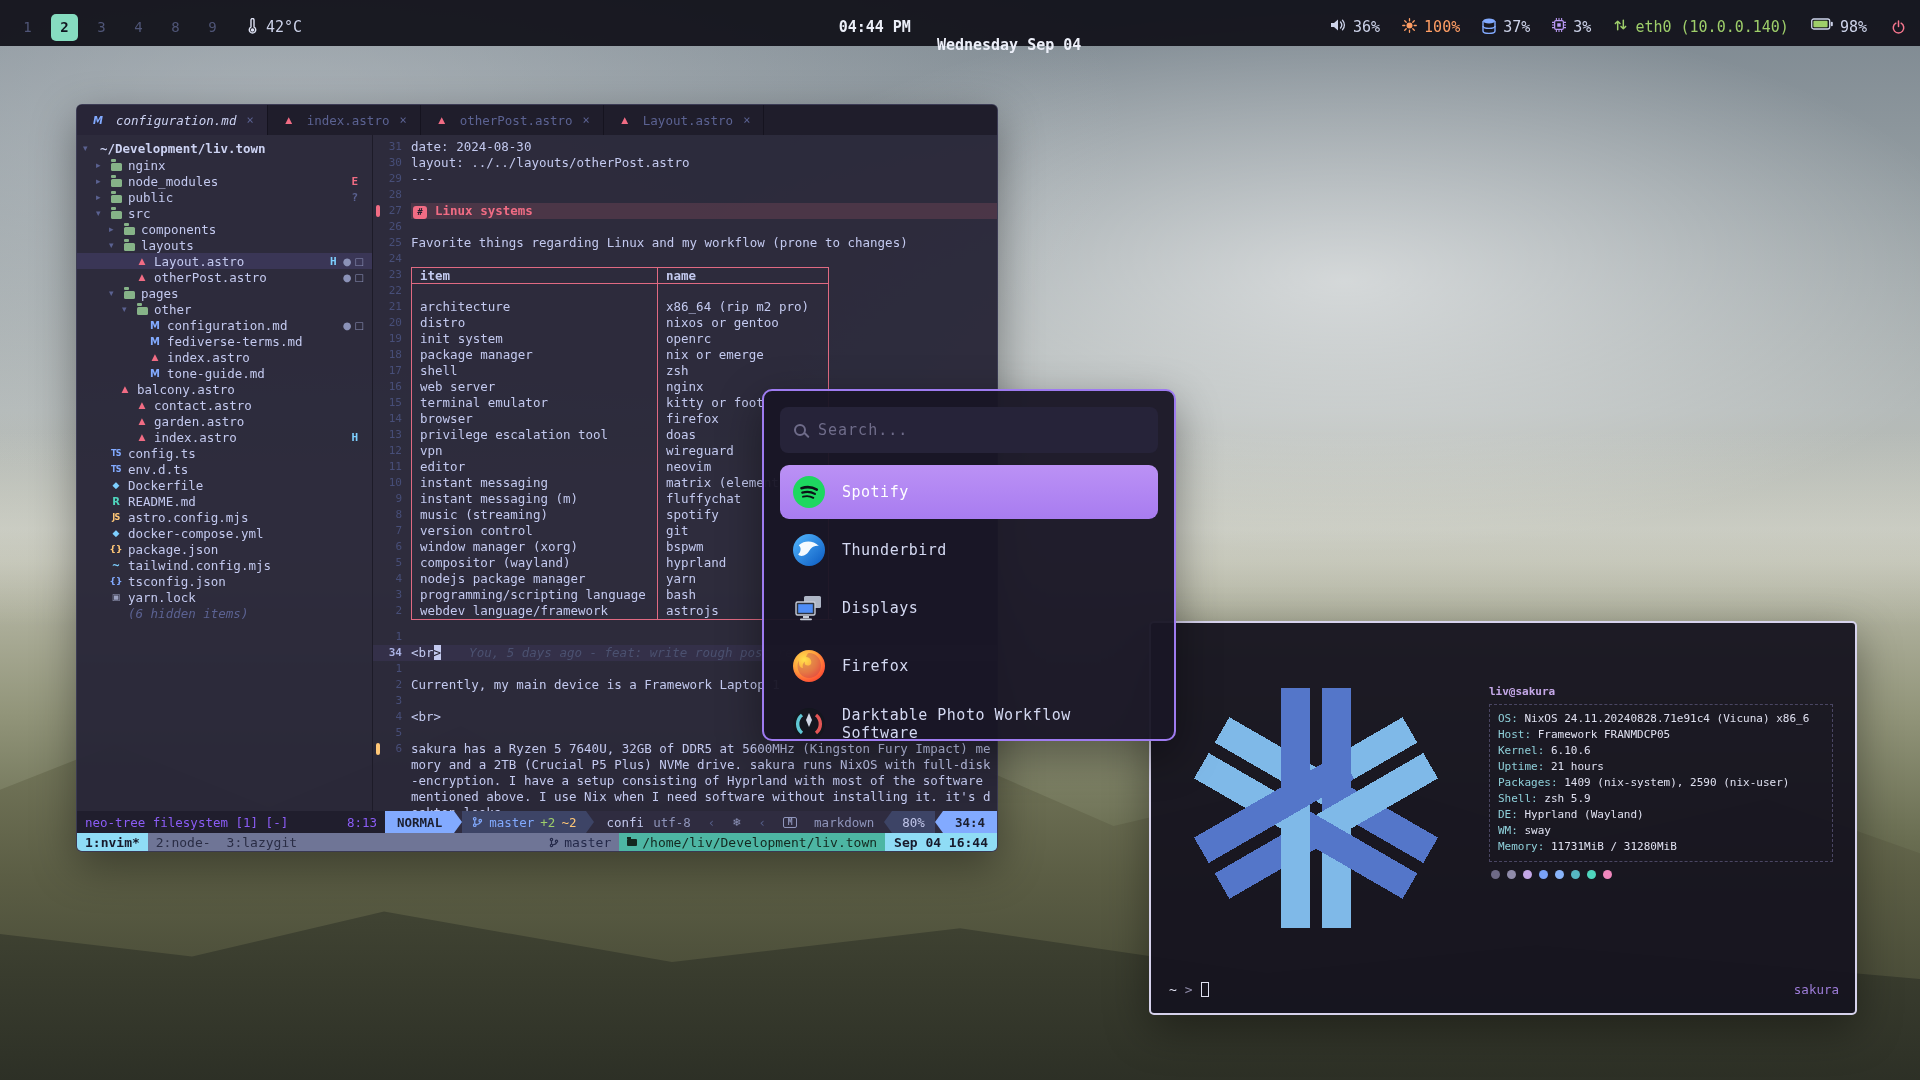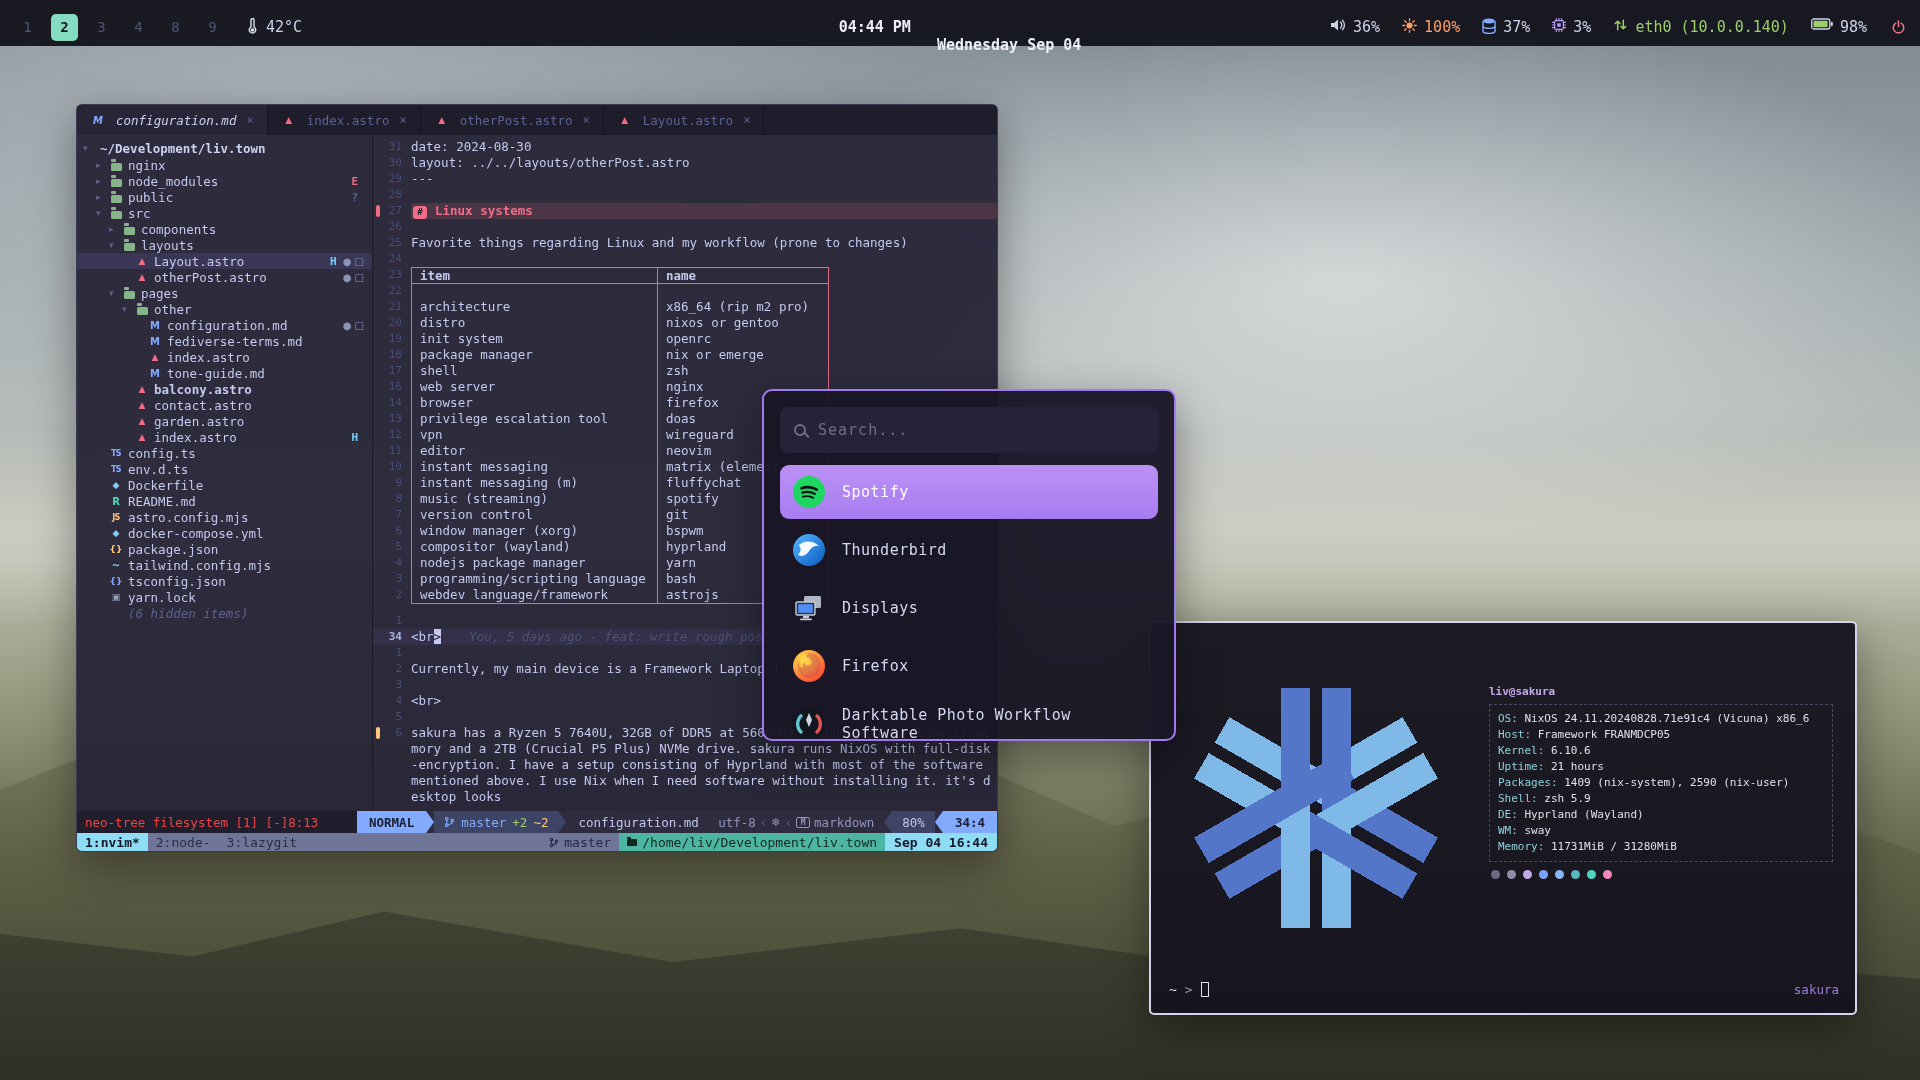--- a/index.html
+++ b/index.html
@@ -112,33 +112,33 @@
   .tcell { padding:0 8px; overflow:hidden; white-space:nowrap; height:16px; }
   .tc1 { width:246px; border-left:1px solid var(--tbl); }
   .tc2 { width:172px; border-left:1px solid var(--tbl); border-right:1px solid var(--tbl); }
   .thead .tcell { border-top:1px solid var(--tbl); font-weight:600; }
   .tsep .tcell { border-top:1px solid var(--tbl); }
   .tbot { height:10px; }
   .tbot .tline { width:421px; border-top:1px solid var(--tbl); height:1px; }
 
   
   .statusrow { height:22px; flex:none; display:flex; font-size:12.5px; }
-  .nt-status { width:280px; flex:none; background:#201e2d; color:#ef4444; display:flex;
-    align-items:center; padding:0 8px; }
+  .nt-status { width:308px; flex:none; background:#201e2d; color:#8b5cf6; display:flex;
+    align-items:center; justify-content:space-between; padding:0 8px; }
   .lualine { flex:1; display:flex; align-items:stretch; background:#2f2c40; color:#9aa0c4; min-width:0; }
   .sl-mode { background:#82aaff; color:#1b1e2e; font-weight:700; display:flex; align-items:center; padding:0 12px; }
   .plarrow { width:0; height:0; border-top:11px solid transparent; border-bottom:11px solid transparent; }
   .a1 { border-left:8px solid #82aaff; }
   .a2 { border-left:8px solid #3d4466; }
   .a3 { border-right:8px solid #3d4466; }
   .a4 { border-right:8px solid #82aaff; }
   .sl-git { background:#3d4466; color:#82aaff; display:flex; align-items:center; gap:6px; padding:0 10px; }
   .diff-add { color:#9ece6a; } .diff-mod { color:#ffc777; }
   .sl-file { flex:1; display:flex; align-items:center; padding:0 12px; color:#c0c6ea; min-width:0; overflow:hidden; white-space:nowrap; }
-  .sl-meta { display:flex; align-items:center; gap:4px; padding:0 10px; color:#8f95bb; }
+  .sl-meta { display:flex; align-items:center; gap:17px; padding:0 10px; color:#8f95bb; }
   .chev { color:#565f89; } .osicon { font-family:"DejaVu Sans",sans-serif; font-size:11px; }
   .mdbadge { display:inline-flex; width:14px; height:11px; border:1px solid #8f95bb; border-radius:2px;
     align-items:center; justify-content:center; font-size:8px; font-weight:800; }
   .sl-pct { background:#3d4466; color:#c0c6ea; display:flex; align-items:center; padding:0 10px; }
   .sl-pos { background:#82aaff; color:#1b1e2e; font-weight:700; display:flex; align-items:center; padding:0 12px; }
 
   
   .tmuxbar { height:18px; flex:none; background:#6f7596; display:flex; align-items:stretch; font-size:13px; }
   .tm-win { display:flex; align-items:center; padding:0 8px; color:#2a2d45; }
   .tm-active { background:#8fdcf5; color:#17192a; font-weight:700; }
@@ -434,21 +434,21 @@
 
         <div class="titem" style="padding-left: 58px;">
           <span class="arrow"></span>
           <span class="ti ic-markdown"></span>
           <span class="tlabel">tone-guide.md</span>
           <span class="tspace"></span>
           <span class="tbadge"></span>
           <span class="tmarks"></span>
         </div>
 
-        <div class="titem" style="padding-left: 45px; font-weight: bold;">
+        <div class="titem" style="padding-left: 28px;">
           <span class="arrow"></span>
           <span class="ti ic-astro"></span>
           <span class="tlabel">balcony.astro</span>
           <span class="tspace"></span>
           <span class="tbadge"></span>
           <span class="tmarks"></span>
         </div>
 
         <div class="titem" style="padding-left: 45px;">
           <span class="arrow"></span>
@@ -693,20 +693,28 @@
 
         <div class="erow trow">
           <span class="sign"></span>
           <span class="lnum">16</span>
           <div class="tline">
             <div class="tcell tc1">web server</div>
             <div class="tcell tc2">nginx</div>
           </div>
         </div>
 
+        <div class="erow trow">
+          <span class="sign"></span>
+          <span class="lnum">15</span>
+          <div class="tline">
+            <div class="tcell tc1">terminal emulator</div>
+            <div class="tcell tc2">kitty or foot</div>
+          </div>
+        </div>
 
         <div class="erow trow">
           <span class="sign"></span>
           <span class="lnum">14</span>
           <div class="tline">
             <div class="tcell tc1">browser</div>
             <div class="tcell tc2">firefox</div>
           </div>
         </div>
 

